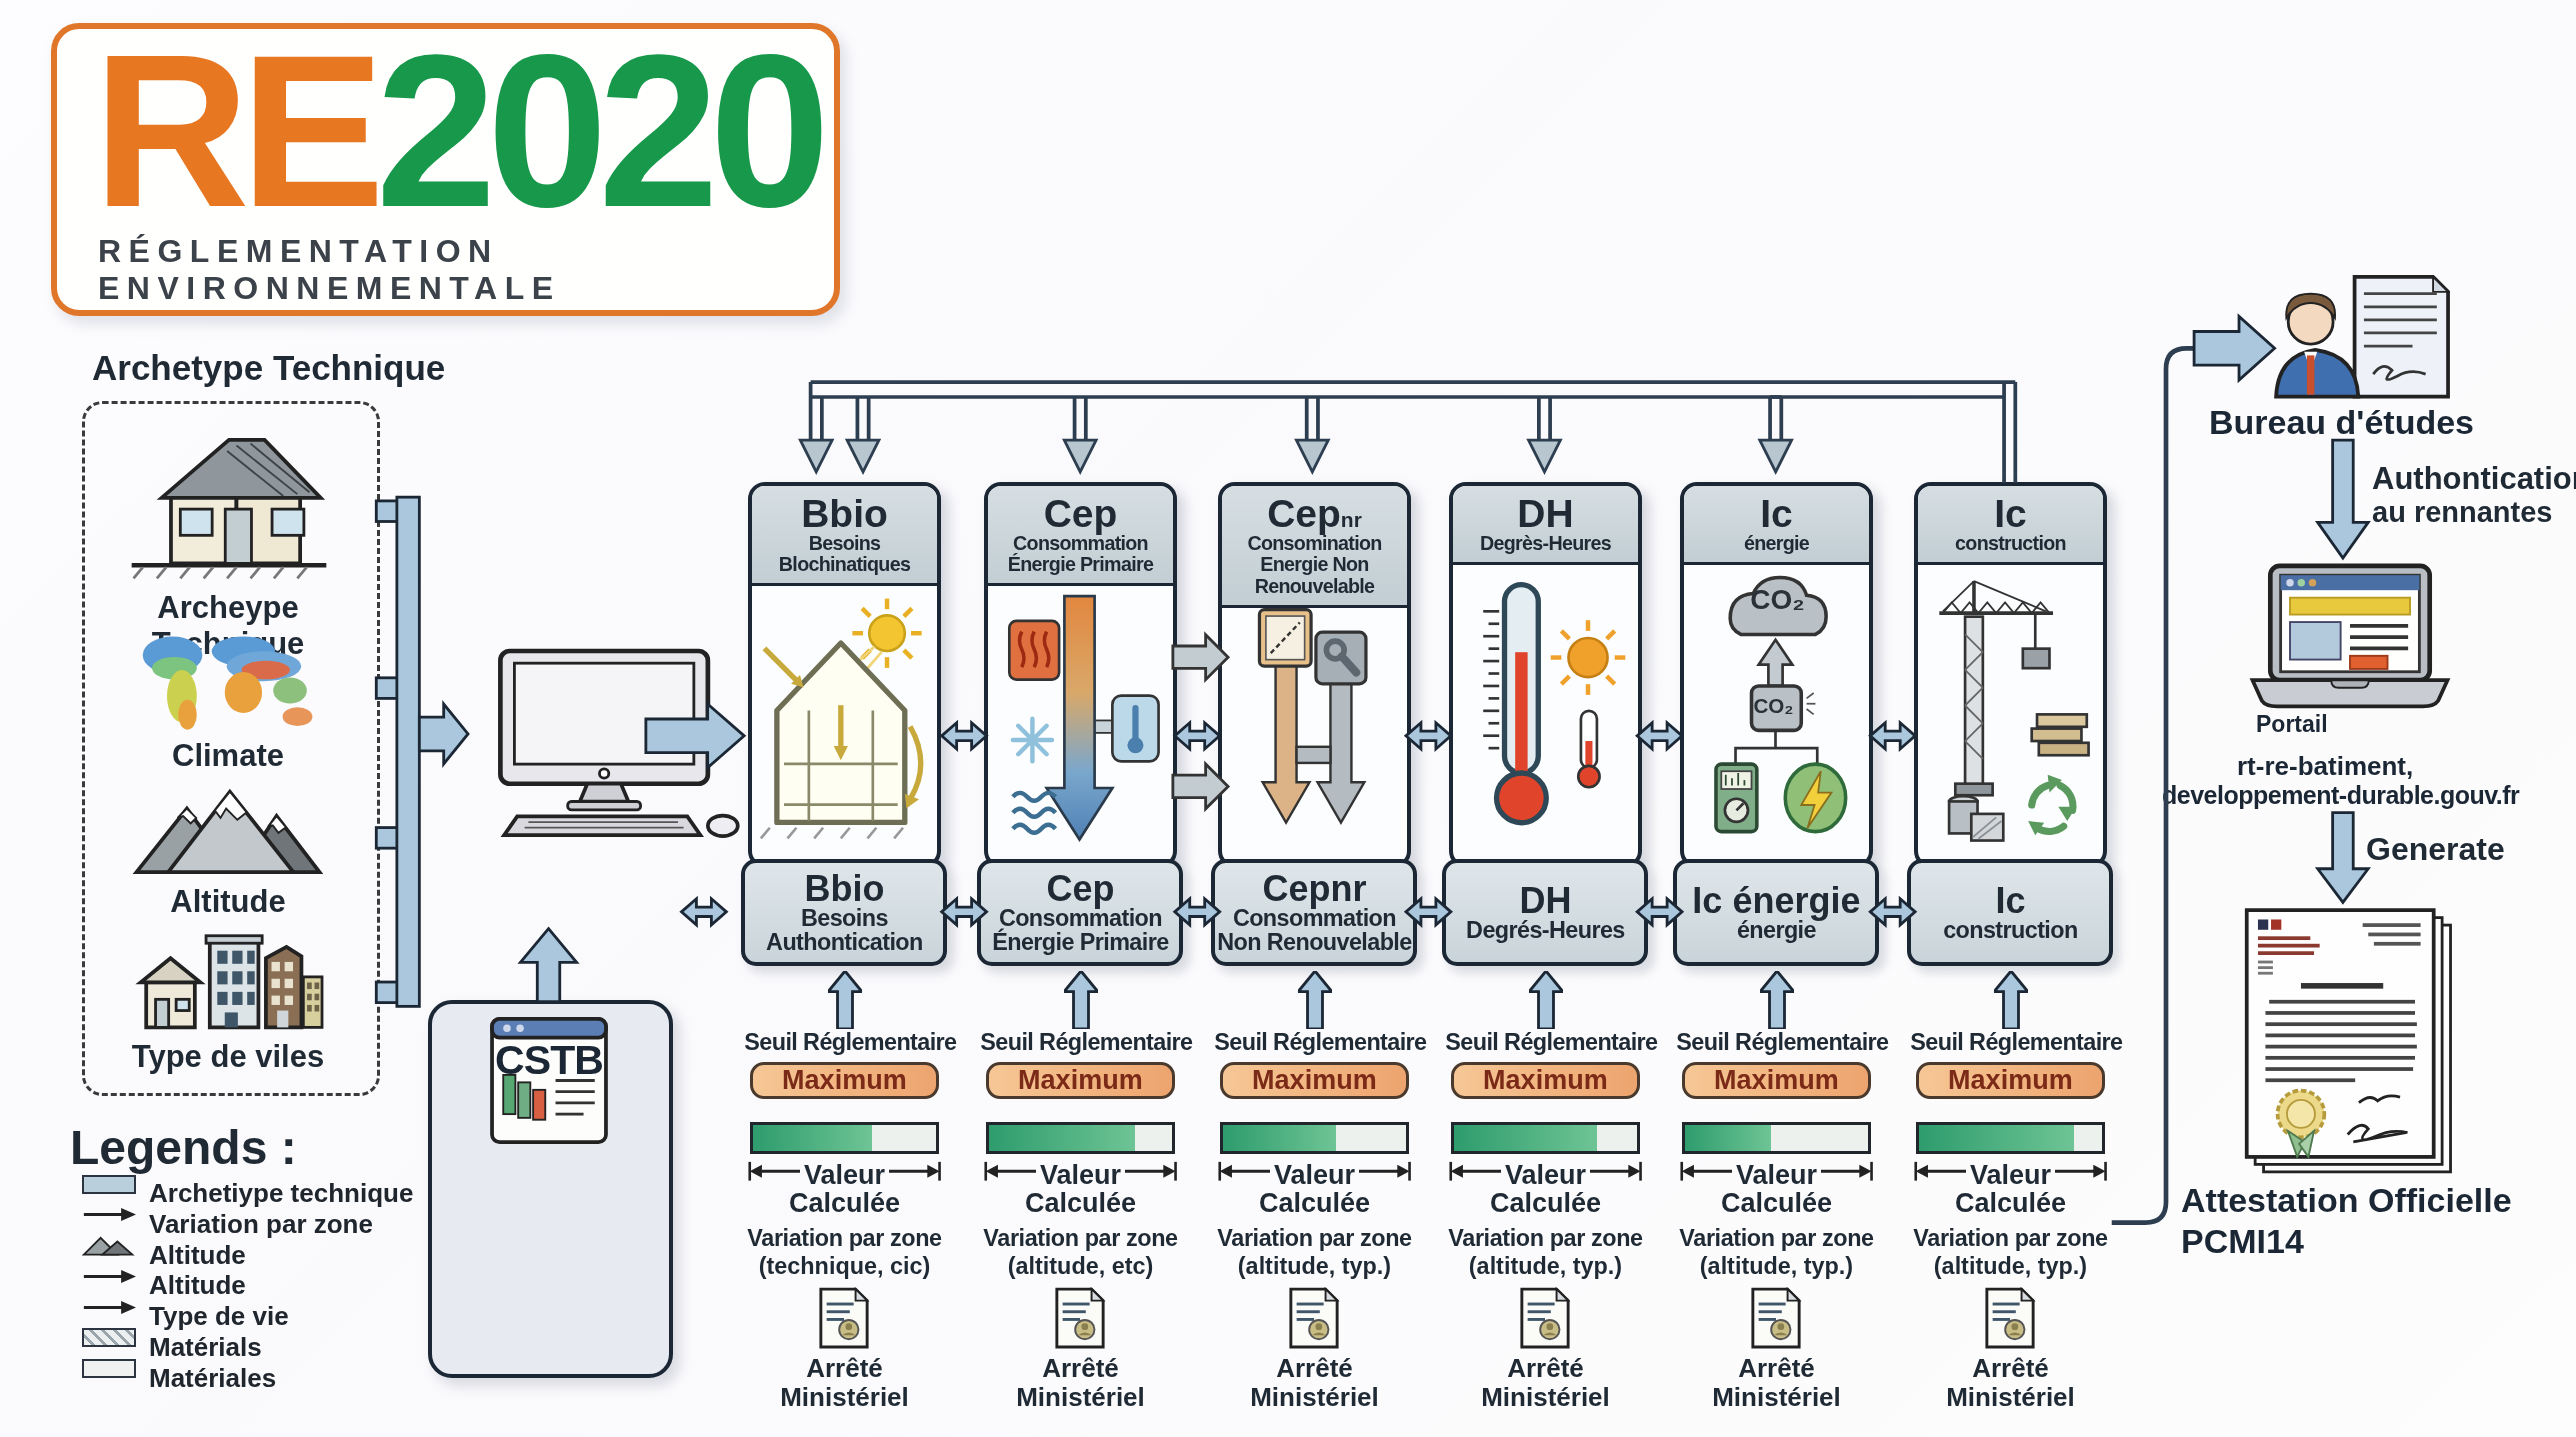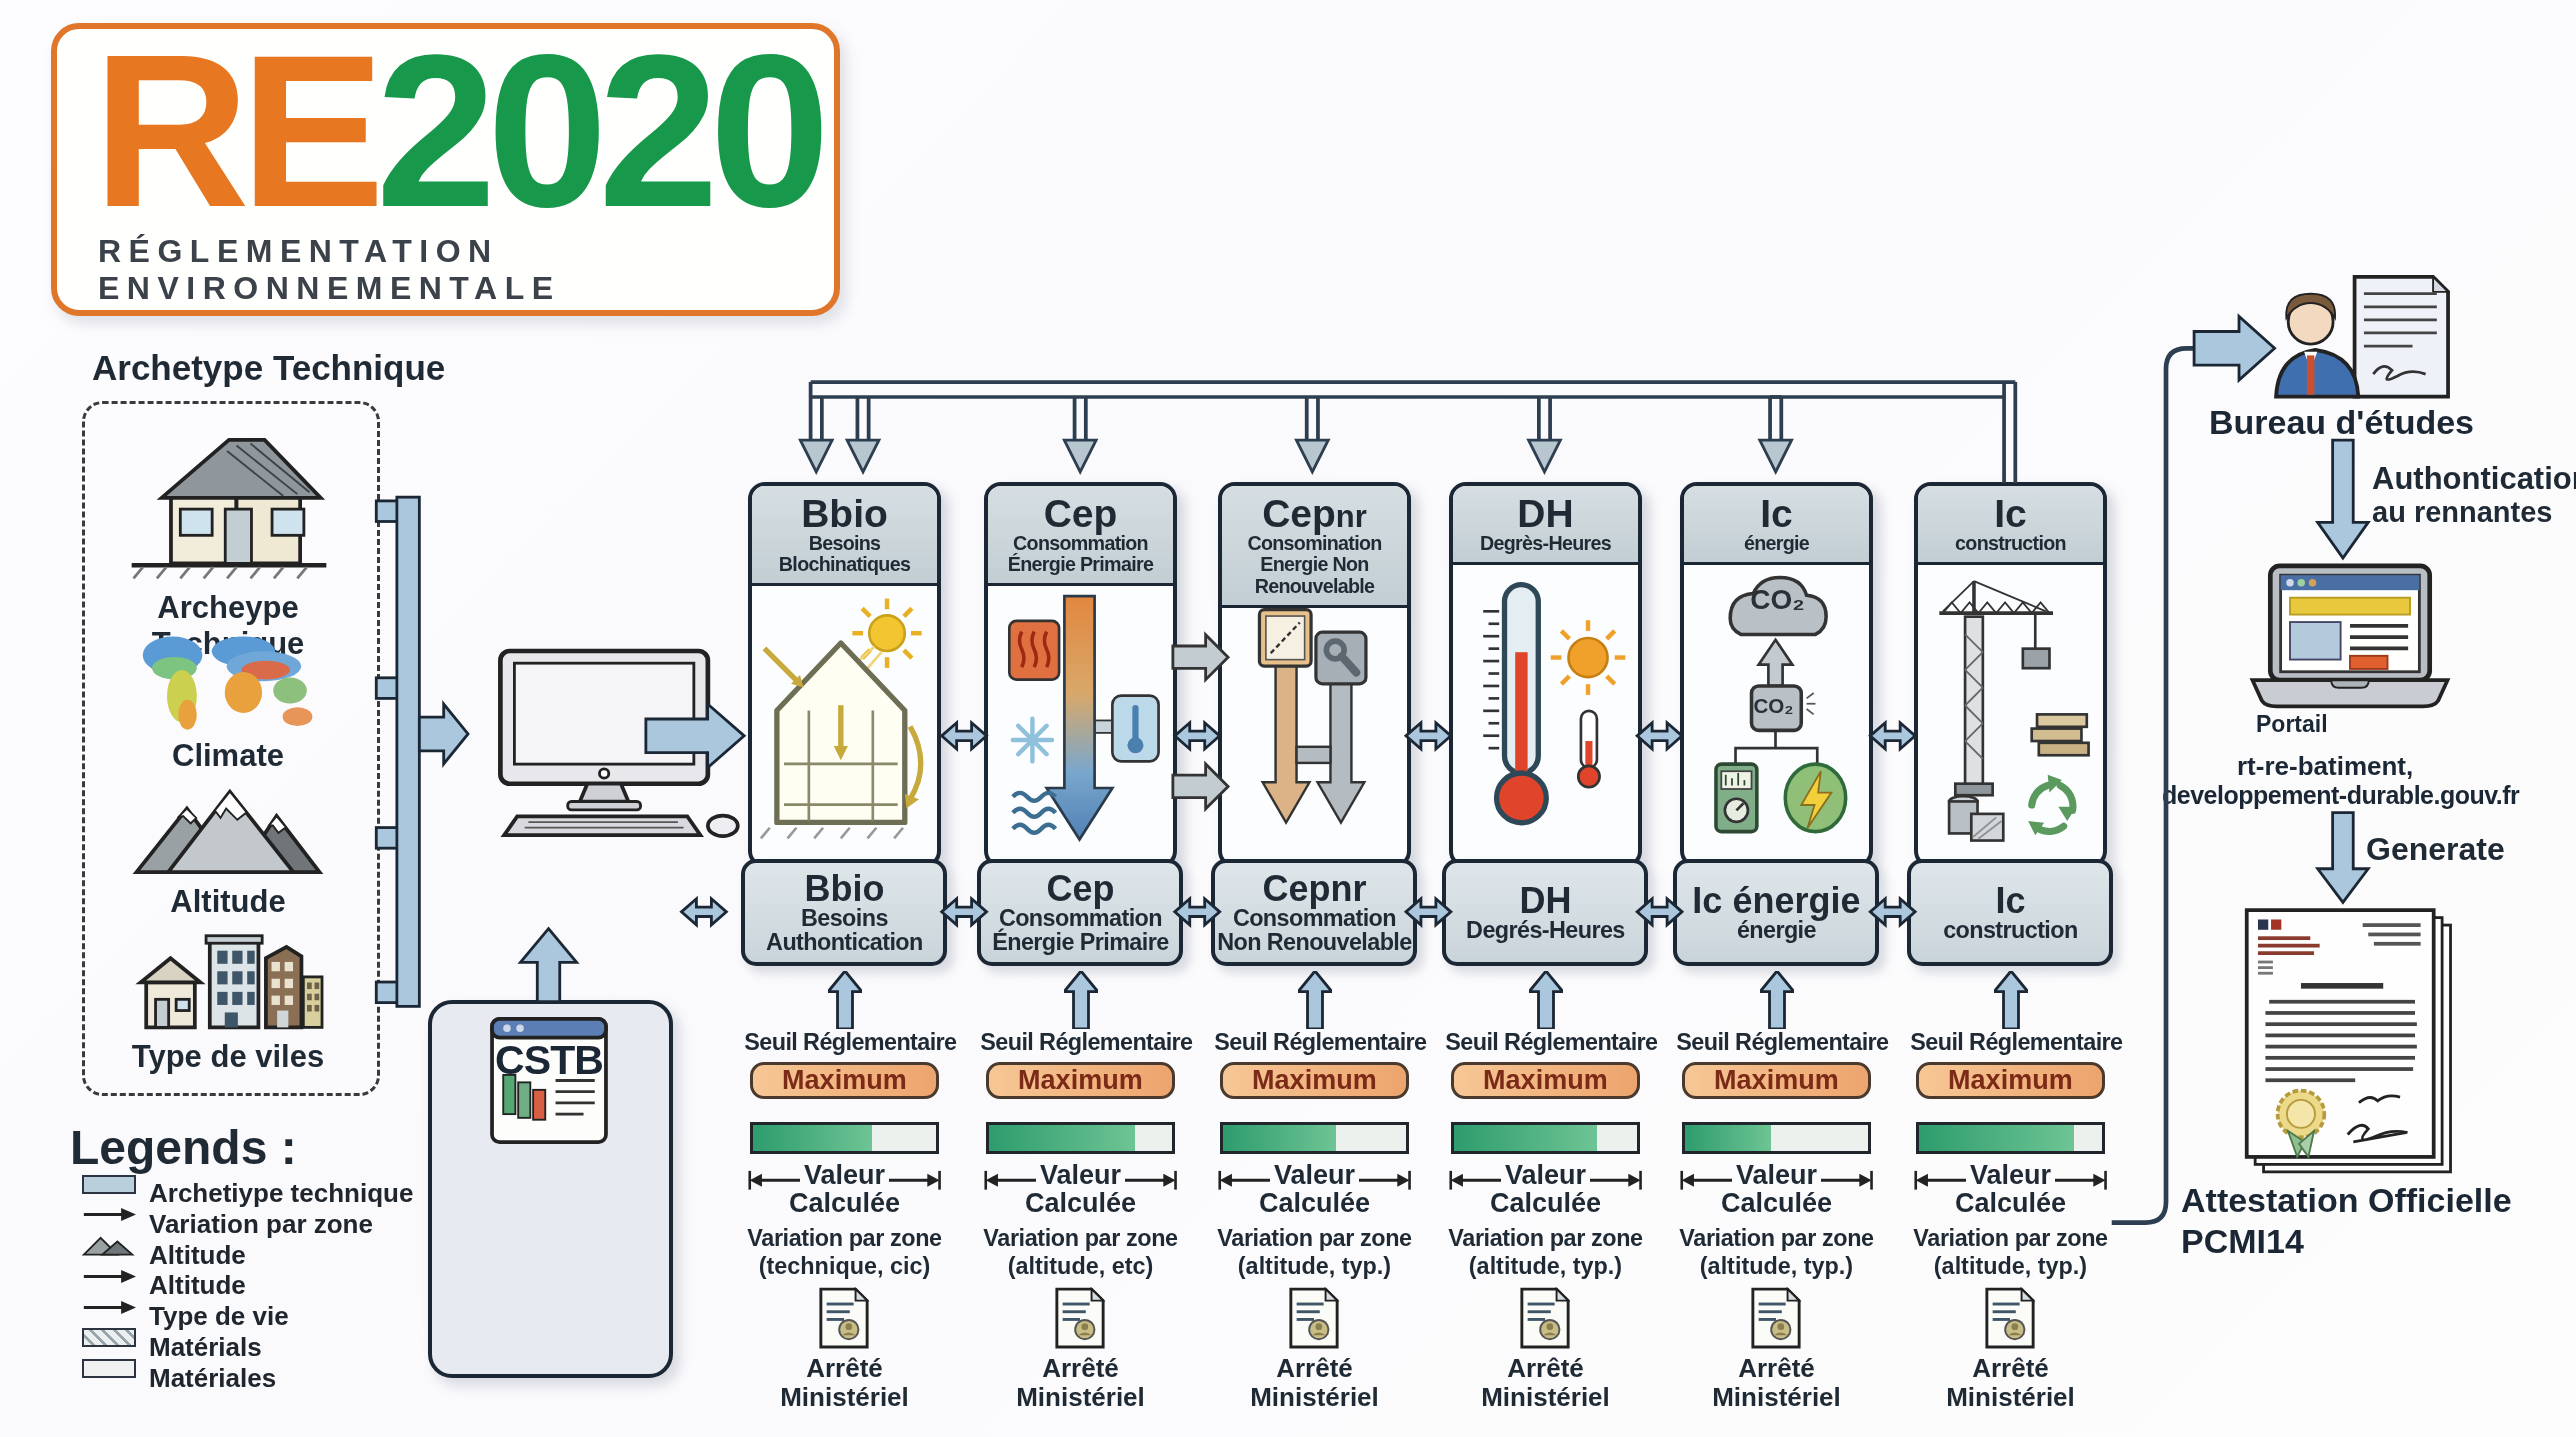--- a/index.html
+++ b/index.html
@@ -32,36 +32,36 @@
   .cstb-box{left:428px;top:1000px;width:237px;height:370px;border:4.7px solid #1b2735;border-radius:24px;
             background:#e7eaf1;box-shadow:6.6px 7.5px 11.2px rgba(120,130,150,.25);}
   .cstb-label{left:493px;top:1037px;width:112px;text-align:center;font-size:41px;font-weight:800;color:#1b2735;letter-spacing:-0.9px;}
   
   .col{top:482px;width:193px;}
   .card{position:absolute;left:0;top:0;width:193px;height:386px;border:4.7px solid #1b2735;border-radius:17px;
         background:#fbfdfe;box-sizing:border-box;box-shadow:7.5px 7.5px 11.2px rgba(120,130,150,.28);overflow:hidden;
         display:flex;flex-direction:column;}
   .card-head{background:linear-gradient(#d6dee2,#c2ced4);border-bottom:3.7px solid #1b2735;padding:7.5px 3.7px 7.5px 3.7px;}
   .card-title{font-size:39px;font-weight:800;text-align:center;line-height:1.0;}
-  .card-title .subscr{font-size:31px;font-weight:800;}
+  .card-title .subscr{font-size:21px;font-weight:800;}
   .card-subtitle{font-size:19.7px;font-weight:700;text-align:center;line-height:1.1;letter-spacing:-0.7px;}
   .card-body{flex:1;position:relative;}
   .bot-box{position:absolute;left:-6.6px;top:377px;width:206px;height:107px;border:4.7px solid #1b2735;border-radius:15px;
            background:linear-gradient(#dfe6ea,#c9d4da);box-sizing:border-box;box-shadow:6.6px 6.6px 9.4px rgba(120,130,150,.26);
            display:flex;flex-direction:column;justify-content:center;}
   .bot-title{font-size:36px;font-weight:800;text-align:center;line-height:1.0;}
   .bot-subtitle{font-size:23.4px;font-weight:700;text-align:center;line-height:1.02;letter-spacing:-0.6px;}
   .uparrow{position:absolute;left:80px;top:489px;}
   .seuil{position:absolute;left:-3.7px;top:547px;width:200px;text-align:center;font-size:23.4px;font-weight:800;letter-spacing:-0.6px;white-space:nowrap;}
   .maxbar{position:absolute;left:1.9px;top:580px;width:189px;height:37px;border:3.7px solid #4a3a2d;border-radius:14px;box-sizing:border-box;
           background:linear-gradient(90deg,#f6c795,#eda46e);display:flex;align-items:center;justify-content:center;}
   .maxbar span{font-size:27px;font-weight:800;color:#7c2a18;}
   .pbar{position:absolute;left:1.9px;top:640px;width:189px;height:32px;border:3.7px solid #20262c;box-sizing:border-box;background:#edf1ee;}
   .pfill{height:100%;background:linear-gradient(90deg,#2e9c6d,#6ec494);}
-  .valrow{position:absolute;left:0px;top:678px;width:193px;display:flex;align-items:flex-end;}
+  .valrow{position:absolute;left:0px;top:678px;width:193px;display:flex;align-items:flex-start;}
   .valrow svg{flex:1;height:22.5px;}
   .valrow .vtxt{font-size:27px;font-weight:800;padding:0 3.7px;white-space:nowrap;}
   .calc{position:absolute;left:0;top:706px;width:193px;text-align:center;font-size:27px;font-weight:800;}
   .variation{position:absolute;left:-7.5px;top:743px;width:208px;text-align:center;font-size:23.4px;font-weight:700;letter-spacing:-0.4px;white-space:nowrap;}
   .vardetail{position:absolute;left:-7.5px;top:771px;width:208px;text-align:center;font-size:23.4px;font-weight:700;}
   .arrete-ic{position:absolute;left:69px;top:805px;}
   .arrete-l1{position:absolute;left:0;top:871px;width:193px;text-align:center;font-size:26px;font-weight:800;}
   .arrete-l2{position:absolute;left:0;top:900px;width:193px;text-align:center;font-size:26px;font-weight:800;}
   .co2cloud{font-size:28px;font-weight:800;color:#2a3138;}
   .co2box{font-size:20.6px;font-weight:800;color:#2a3138;}

